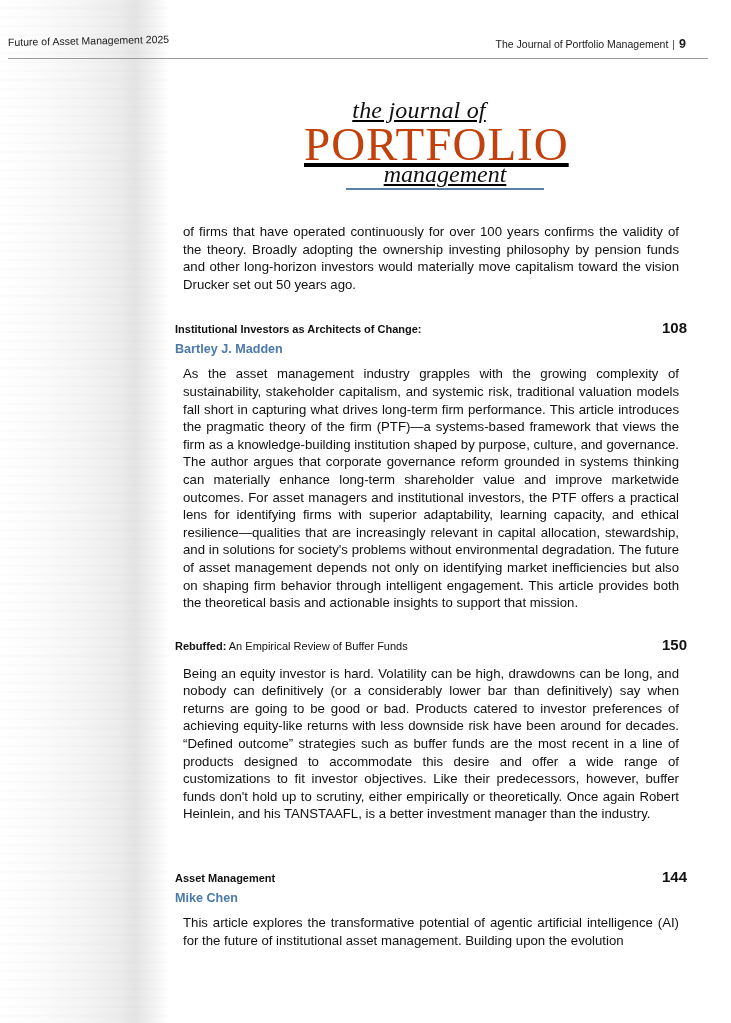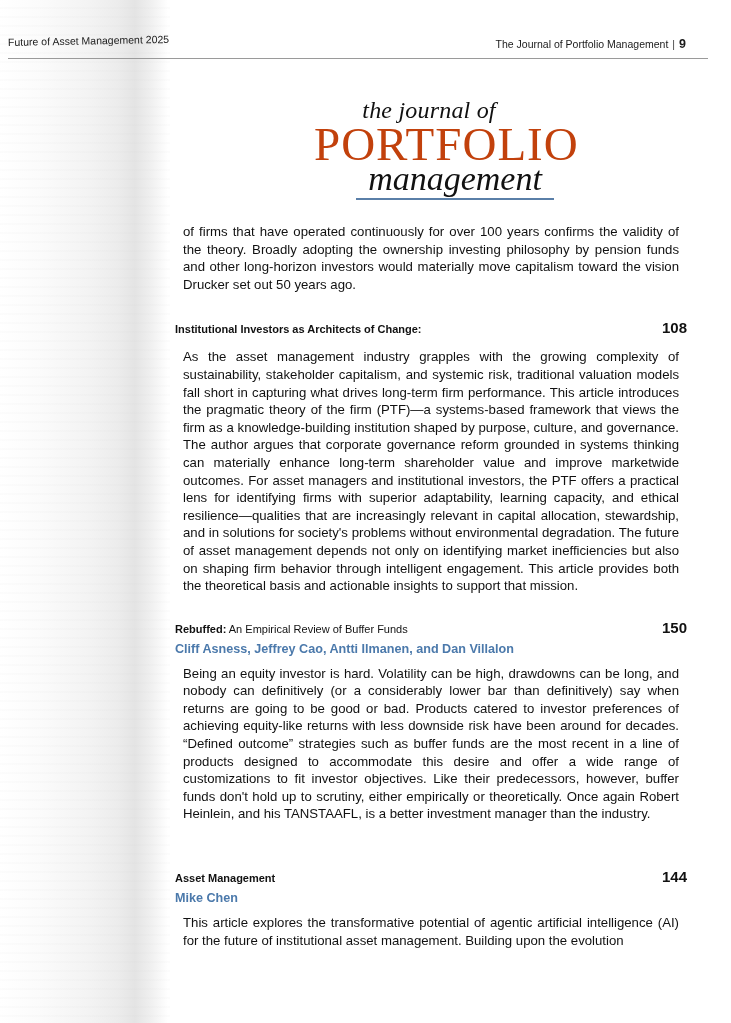--- a/index.html
+++ b/index.html
@@ -85,23 +85,24 @@
     top: 58px;
     width: 700px;
     height: 1px;
     background: #9a9a9a;
   }
 
   
   .masthead {
     position: absolute;
     top: 98px;
-    left: 314px;
+    left: 304px;
     width: 240px;
     text-align: center;
+    text-decoration: underline;
   }
   .mh-line1 {
     font-family: "Liberation Serif", serif;
     font-style: italic;
     font-size: 24px;
     color: #111111;
     letter-spacing: .2px;
     line-height: 1;
     margin-left: -10px;
   }
@@ -109,21 +110,21 @@
     font-family: "Liberation Serif", serif;
     font-size: 47px;
     letter-spacing: 1px;
     color: #c2410c;
     line-height: .92;
     margin-top: 1px;
   }
   .mh-line3 {
     font-family: "Liberation Serif", serif;
     font-style: italic;
-    font-size: 34px;
+    font-size: 24px;
     color: #111111;
     line-height: 1;
     margin-top: -4px;
     margin-left: 42px;
   }
   .mh-underline {
     margin: 2px auto 0 42px;
     width: 198px;
     height: 2px;
     background: #5a7fa8;
@@ -200,31 +201,31 @@
 
   <p class="body">of firms that have operated continuously for over 100 years confirms the validity of the theory. Broadly adopting the ownership investing philosophy by pension funds and other long-horizon investors would materially move capitalism toward the vision Drucker set out 50 years ago.</p>
 
   <div class="entry">
     <div class="title-row">
       <div class="pageno-right">108</div>
       <h2 class="title">
         <span>Institutional Investors as Architects of Change:</span><br>
       </h2>
     </div>
+    <div class="authors">Bartley J. Madden</div>
     <p class="body">As the asset management industry grapples with the growing complexity of sustainability, stakeholder capitalism, and systemic risk, traditional valuation models fall short in capturing what drives long-term firm performance. This article introduces the pragmatic theory of the firm (PTF)—a systems-based framework that views the firm as a knowledge-building institution shaped by purpose, culture, and governance. The author argues that corporate governance reform grounded in systems thinking can materially enhance long-term shareholder value and improve marketwide outcomes. For asset managers and institutional investors, the PTF offers a practical lens for identifying firms with superior adaptability, learning capacity, and ethical resilience—qualities that are increasingly relevant in capital allocation, stewardship, and in solutions for society's problems without environmental degradation. The future of asset management depends not only on identifying market inefficiencies but also on shaping firm behavior through intelligent engagement. This article provides both the theoretical basis and actionable insights to support that mission.</p>
   </div>
 
   <div class="entry spacer-2">
     <div class="title-row">
       <div class="pageno-right">150</div>
       <h2 class="title">
         <span>Rebuffed:</span><span class="light"> An Empirical Review of Buffer Funds</span>
       </h2>
     </div>
-    <div class="authors">Cliff Asness, Jeffrey Cao, Antti Ilmanen, and Dan Villalon</div>
     <p class="body">Being an equity investor is hard. Volatility can be high, drawdowns can be long, and nobody can definitively (or a considerably lower bar than definitively) say when returns are going to be good or bad. Products catered to investor preferences of achieving equity-like returns with less downside risk have been around for decades. “Defined outcome” strategies such as buffer funds are the most recent in a line of products designed to accommodate this desire and offer a wide range of customizations to fit investor objectives. Like their predecessors, however, buffer funds don't hold up to scrutiny, either empirically or theoretically. Once again Robert Heinlein, and his TANSTAAFL, is a better investment manager than the industry.</p>
   </div>
 
   <div class="entry spacer-2">
     <div class="title-row">
       <div class="pageno-right" style="top:21px">144</div>
       <h2 class="title">
         <br>
         <span>Asset Management</span>
       </h2>

